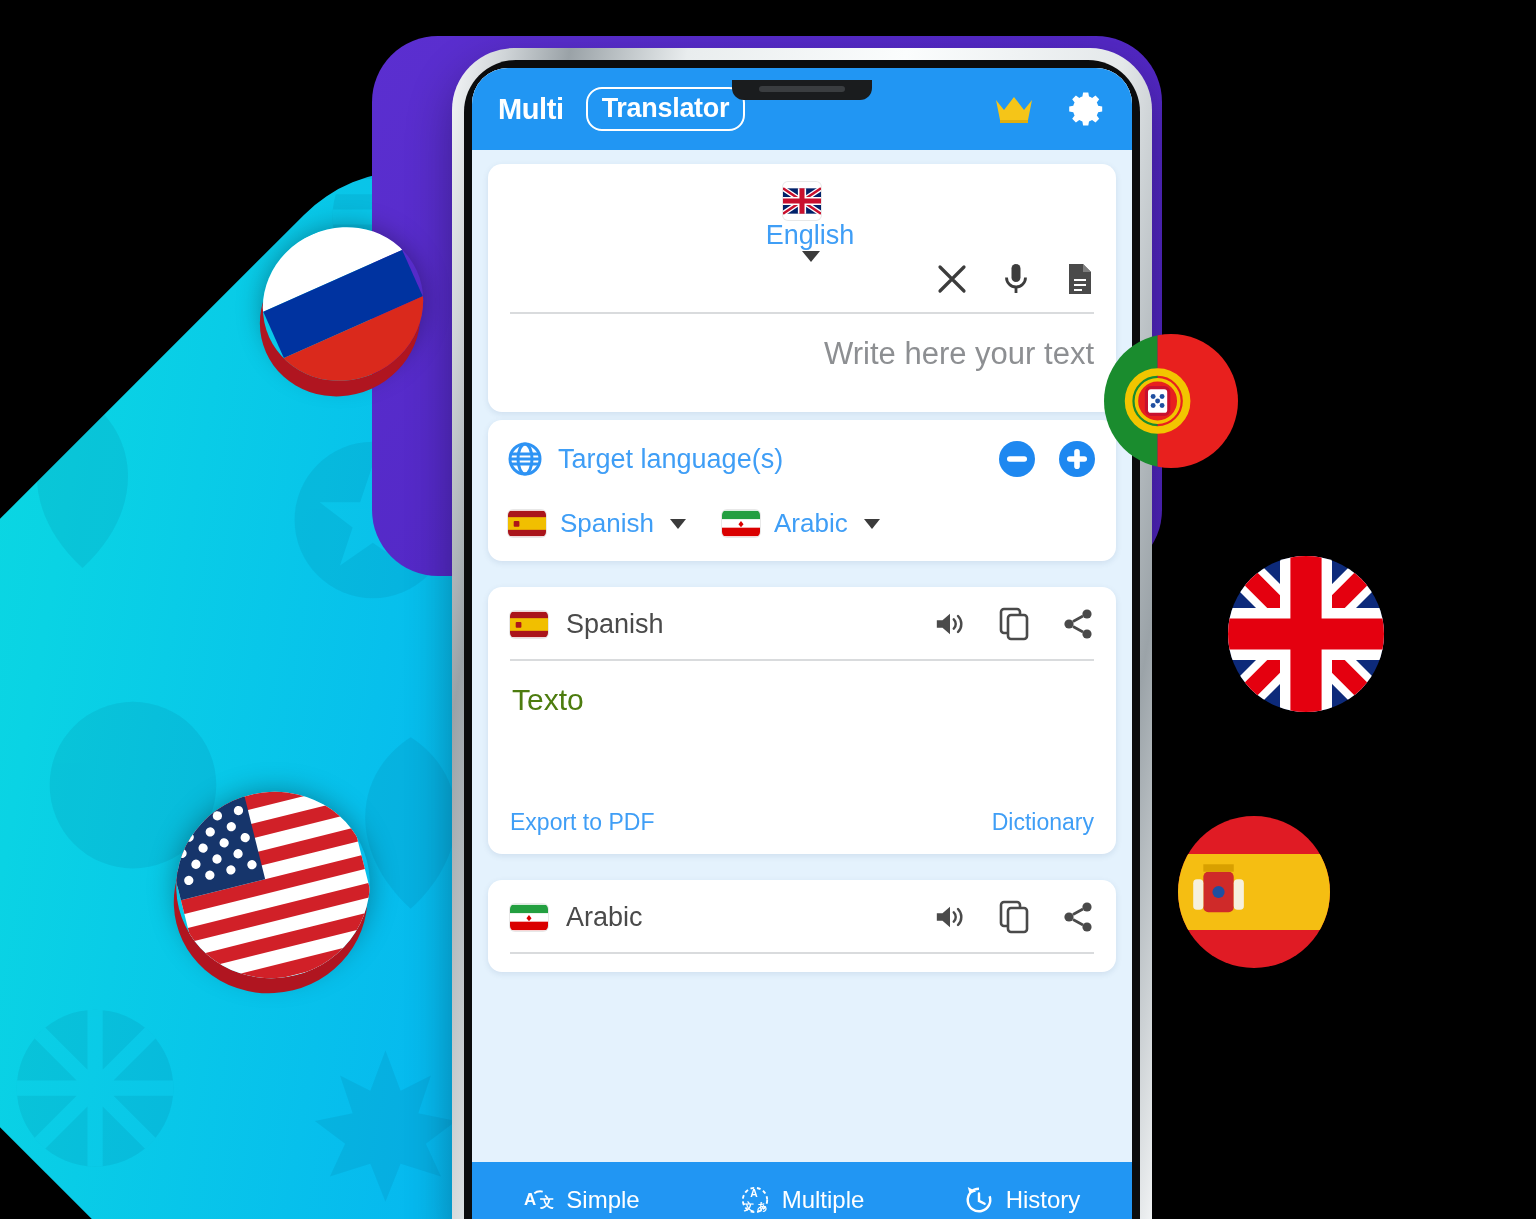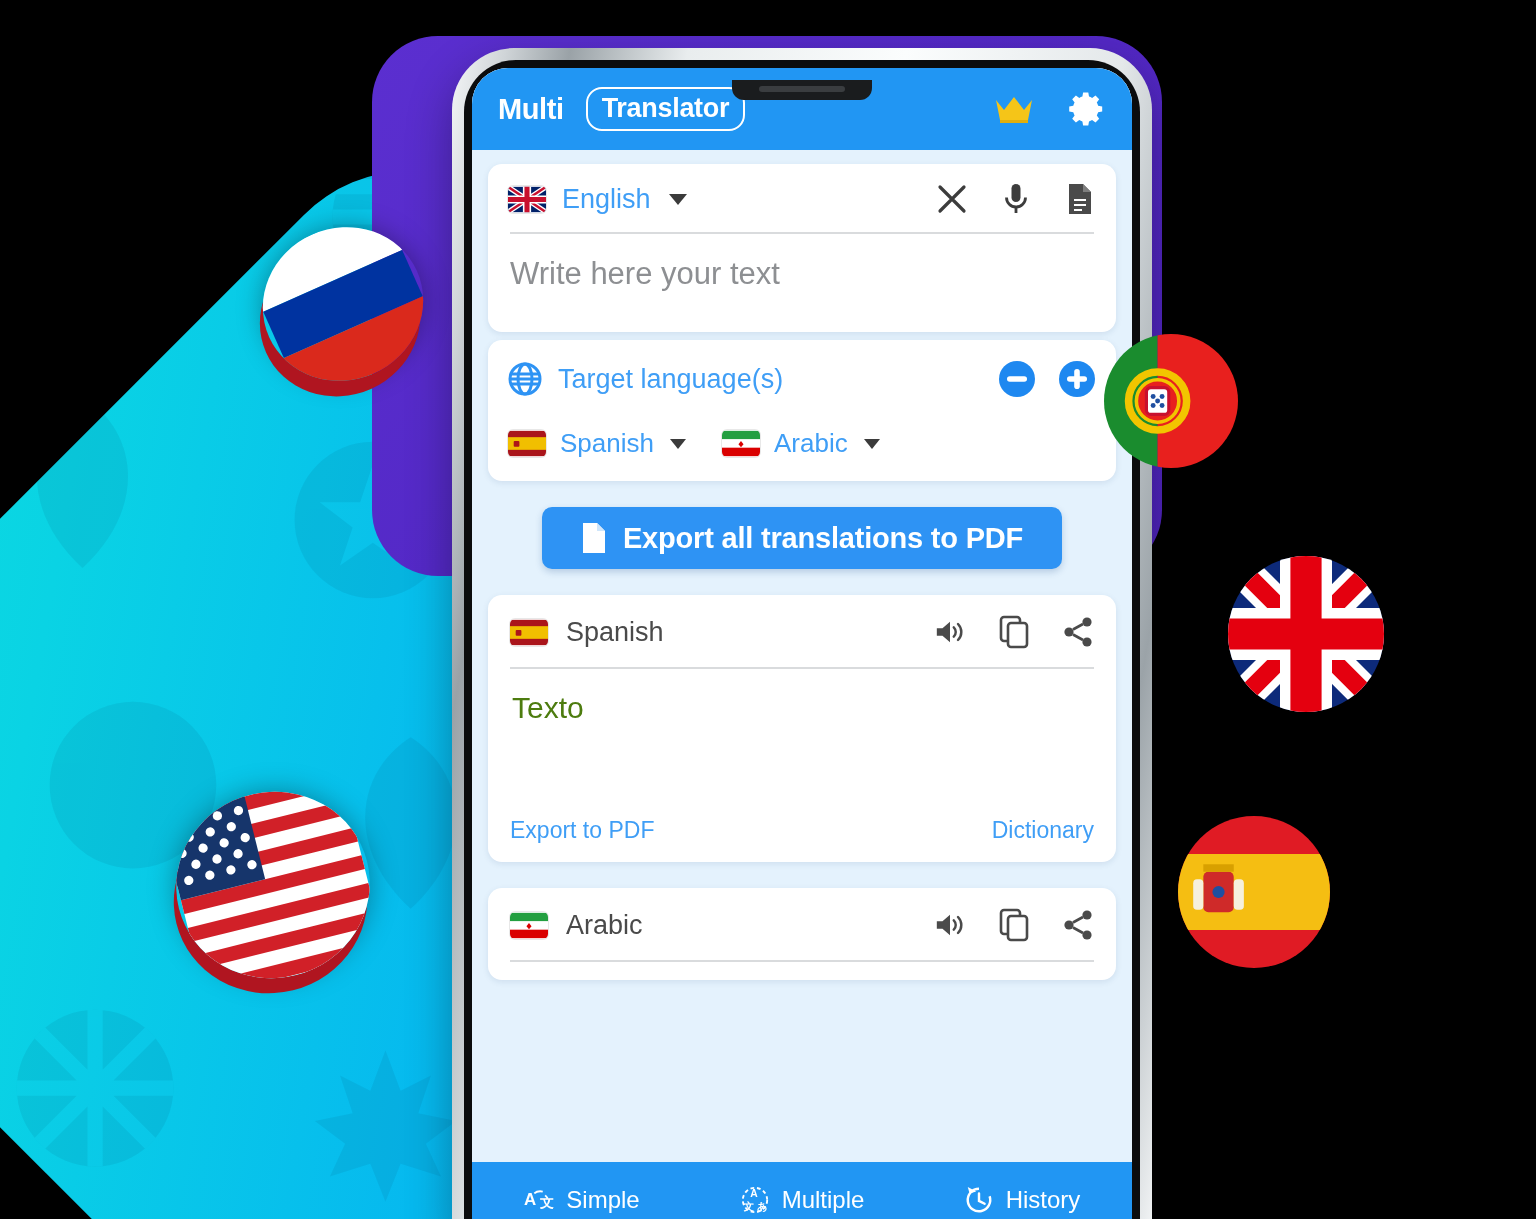--- a/index.html
+++ b/index.html
@@ -100,39 +100,39 @@
 
   .scroll{flex:1;overflow:hidden;padding:14px 16px 0;box-sizing:border-box;}
 
   .card{
     background:#fff;border-radius:14px;
     box-shadow:0 2px 6px rgba(20,60,110,.10);
   }
 
   
   .source-card{padding:18px 20px 14px;}
-  .src-row{display:flex;align-items:center;}
+  .src-row{display:flex;align-items:center;flex-direction:column;}
   .flagbox{
     width:38px;height:27px;border-radius:5px;overflow:hidden;
     flex:0 0 38px;box-shadow:0 0 0 1px rgba(0,0,0,.09);
   }
   .flagbox svg{display:block;width:100%;height:100%;}
   .lang-name{
     color:#3f9ef6;font-size:27px;margin-left:16px;font-weight:500;
   }
   .caret{
     width:0;height:0;margin-left:18px;
     border-left:9px solid transparent;border-right:9px solid transparent;
     border-top:11px solid #3b3b3b;
   }
   .src-icons{margin-left:auto;display:flex;align-items:center;gap:32px;}
   .icn{width:32px;height:34px;display:block;}
   .divider{height:2px;background:#d9dbdd;margin:16px 2px 0;}
   .placeholder{
-    color:#8d8f92;font-size:31px;padding:22px 2px 26px;
+    color:#8d8f92;font-size:31px;padding:22px 2px 26px;text-align:right;
   }
 
   
   .target-card{margin-top:8px;padding:20px 20px 22px;}
   .target-head{display:flex;align-items:center;}
   .globe{width:34px;height:34px;display:block;flex:0 0 34px;}
   .target-title{color:#3f9ef6;font-size:27px;margin-left:16px;font-weight:500;}
   .pm-wrap{margin-left:auto;display:flex;align-items:center;gap:22px;}
   .pm{width:38px;height:38px;display:block;}
   .target-langs{display:flex;align-items:center;margin-top:30px;}
@@ -387,29 +387,20 @@
                     <rect y="26.6" width="60" height="13.4" fill="#DA0000"></rect>
                     <path d="M30 16 l4 5 -4 5 -4 -5z" fill="#DA0000"></path>
                   </svg>
                 </span>
                 <span class="lang-name">Arabic</span>
                 <span class="caret"></span>
               </span>
             </div>
           </div>
 
-          <div class="export-btn">
-            <span>
-              <svg class="doc-w" viewBox="0 0 26 32">
-                <path d="M2 1h14l8 8v22H2z" fill="#ffffff"></path>
-                <path d="M16 1v8h8z" fill="#cfe6fb"></path>
-              </svg>
-            </span>
-            <span>Export all translations to PDF</span>
-          </div>
 
           <div class="card result-card">
             <div class="res-head">
               <span class="flagbox">
                 <svg viewBox="0 0 60 40">
                   <rect width="60" height="40" fill="#AA151B"></rect>
                   <rect y="10" width="60" height="20" fill="#F1BF00"></rect>
                   <rect x="9" y="16" width="9" height="9" rx="1.5" fill="#AD1519"></rect>
                 </svg>
               </span>

